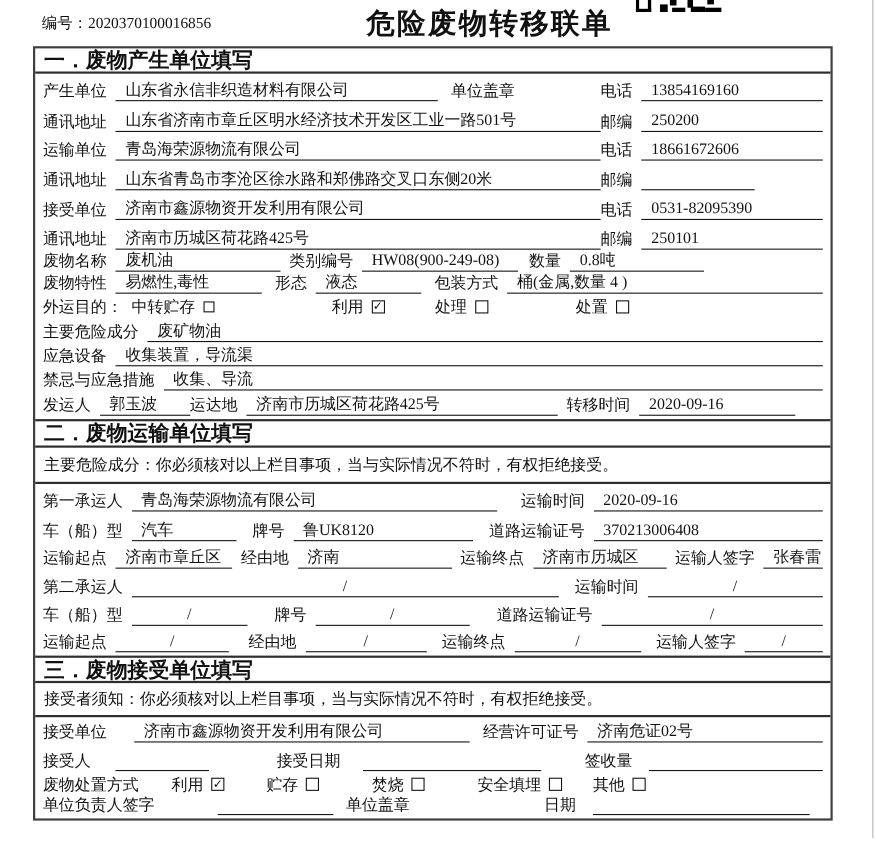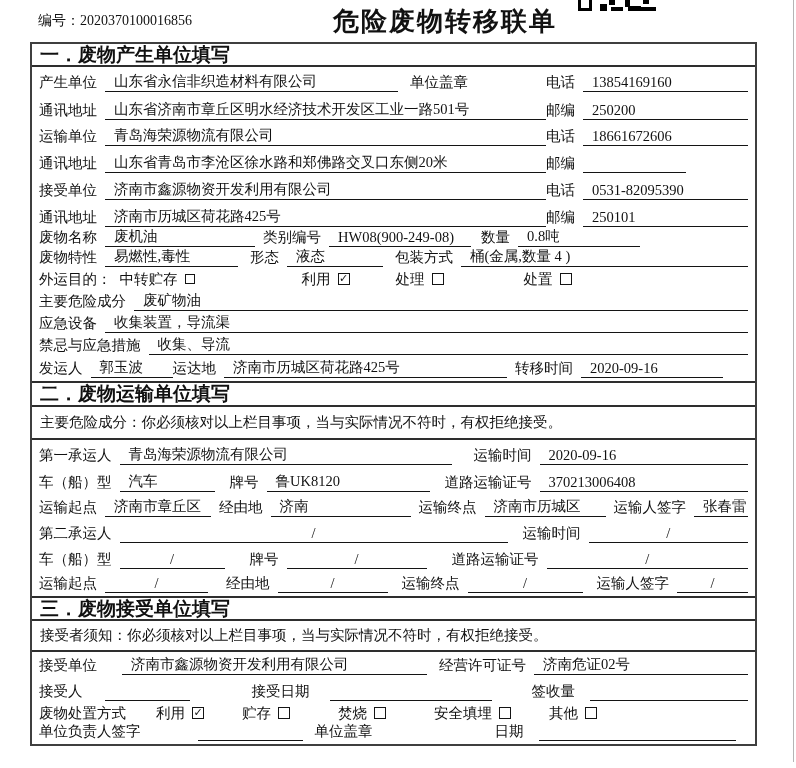--- a/index.html
+++ b/index.html
@@ -281,21 +281,21 @@
         <span class="cb"></span>
       </span>
       <span class="cbg" style="margin-left:48px">
         <span>焚烧</span>
         <span class="cb"></span>
       </span>
       <span class="cbg" style="margin-left:48px">
         <span>安全填埋</span>
         <span class="cb"></span>
       </span>
-      <span class="cbg" style="margin-left:38px">
+      <span class="cbg" style="margin-left:28px">
         <span>其他</span>
         <span class="cb"></span>
       </span>
     </div>
 
     <div class="row" style="height:19px">
       <span class="lbl">单位负责人签字</span>
       <span class="u" style="width:105px; margin-left:57px"></span>
       <span class="lbl" style="margin-left:12px">单位盖章</span>
       <span class="lbl" style="margin-left:122px">日期</span>

